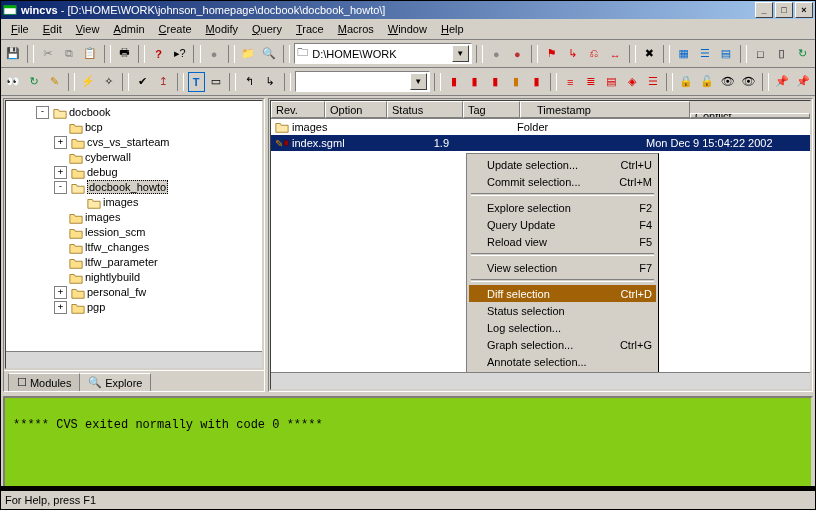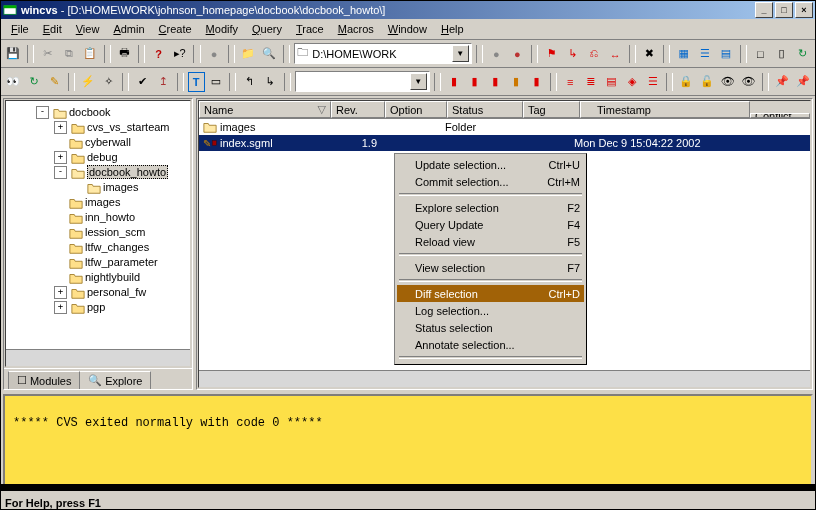--- a/index.html
+++ b/index.html
@@ -39,22 +39,22 @@
   .frow{height:16px;display:flex;align-items:center;font-size:11px;}
   .frow.sel{background:#0a246a;color:#fff;}
   .fc{padding:0 4px;white-space:nowrap;overflow:hidden;display:flex;align-items:center;gap:3px;}
   .scroll-h{height:16px;background:#d8d8d8;border-top:1px solid #808080;position:absolute;left:0;right:0;bottom:0;}
   .ctx{position:absolute;width:187px;background:#d4d0c8;border:1px solid #808080;border-right-color:#000;border-bottom-color:#000;padding:2px;font-size:11px;margin-left:48px;}
   .ctx .ci{height:17px;display:flex;align-items:center;padding:0 4px 0 18px;white-space:nowrap;}
   .ctx .ci .sc{margin-left:auto;padding-left:10px;}
   .ctx .ci.sel{background:#a16207;color:#fff;}
   .ctx .csep{height:1px;border-top:1px solid #808080;border-bottom:1px solid #fff;margin:3px 2px;}
   .bottom{height:88px;padding:2px;}
-  .console{height:100%;background:#fde047;border:2px inset #d4d0c8;padding:6px 8px;font-family:"Courier New",monospace;font-size:12px;overflow:hidden;white-space:pre;}
-  .status{height:18px;border-top:7px solid #000000;display:flex;align-items:flex-end;padding:0 4px;font-size:11px;background:#d4d0c8;font-weight:bold;}
+  .console{height:100%;background:#84cc16;border:2px inset #d4d0c8;padding:6px 8px;font-family:"Courier New",monospace;font-size:12px;overflow:hidden;white-space:pre;}
+  .status{height:18px;border-top:5px solid #000000;display:flex;align-items:center;padding:0 4px;font-size:11px;background:#d4d0c8;}
   svg.ticon{width:14px;height:14px;}
   .app-icon{width:14px;height:14px;}
 </style>
 </head>
 <body>
 
 <div class="window">
 
   <div class="titlebar">
     <div class="t-left">
@@ -180,20 +180,29 @@
               <div class="tn">
                 <span class="exp">-</span>
                 <span class="fico">
                   <svg class="ticon" viewBox="0 0 16 14">
                     <path d="M1 3h5l1 2h8v8H1z" fill="#ffe9a8" stroke="#a07d2a"></path>
                   </svg>
                 </span>
                 <span>docbook</span>
               </div>
               <div class="tn ind1">
+                <span class="noexp"></span>
+                <span class="fico">
+                  <svg class="ticon" viewBox="0 0 16 14">
+                    <path d="M1 3h5l1 2h8v8H1z" fill="#ffe08a" stroke="#a07d2a"></path>
+                  </svg>
+                </span>
+                <span>bcp</span>
+              </div>
+              <div class="tn ind1">
                 <span class="exp">+</span>
                 <span class="fico">
                   <svg class="ticon" viewBox="0 0 16 14">
                     <path d="M1 3h5l1 2h8v8H1z" fill="#ffe08a" stroke="#a07d2a"></path>
                   </svg>
                 </span>
                 <span>cvs_vs_starteam</span>
               </div>
               <div class="tn ind1">
                 <span class="noexp"></span>
@@ -232,29 +241,20 @@
                 <span>images</span>
               </div>
               <div class="tn ind1">
                 <span class="noexp"></span>
                 <span class="fico">
                   <svg class="ticon" viewBox="0 0 16 14">
                     <path d="M1 3h5l1 2h8v8H1z" fill="#ffe08a" stroke="#a07d2a"></path>
                   </svg>
                 </span>
                 <span>images</span>
-              </div>
-              <div class="tn ind1">
-                <span class="noexp"></span>
-                <span class="fico">
-                  <svg class="ticon" viewBox="0 0 16 14">
-                    <path d="M1 3h5l1 2h8v8H1z" fill="#ffe08a" stroke="#a07d2a"></path>
-                  </svg>
-                </span>
-                <span>inn_howto</span>
               </div>
               <div class="tn ind1">
                 <span class="noexp"></span>
                 <span class="fico">
                   <svg class="ticon" viewBox="0 0 16 14">
                     <path d="M1 3h5l1 2h8v8H1z" fill="#ffe08a" stroke="#a07d2a"></path>
                   </svg>
                 </span>
                 <span>lession_scm</span>
               </div>
@@ -314,21 +314,20 @@
           <div class="tab">
               <span>🔍</span>
               <span>Explore</span>
             </div>
         </div>
       </div>
 
       <div class="pane right">
         <div class="pane-inner" style="display:flex;flex-direction:column;">
           <div class="thead throw" id="thead">
-              <div class="th" style="width: 122px;">Name<span style="margin-left: auto; color: rgb(102, 102, 102);"> ▽</span></div>
               <div class="th" style="width: 44px;">Rev.</div>
               <div class="th" style="width: 52px;">Option</div>
               <div class="th" style="width: 66px;">Status</div>
               <div class="th" style="width: 47px;">Tag</div>
               <div class="th" style="width: 148px; padding-left: 16px;">Timestamp</div>
               <div class="th" style="width: 50px; margin-top: 12px;">Conflict</div>
             </div>
           <div id="rows" style="position:relative;flex:1">
               <div class="frow">
                 <div class="fc" style="width:122px"><span class="fico">
@@ -381,24 +380,28 @@
                 <div class="ci">
                   <span>View selection</span>
                   <span class="sc">F7</span>
                 </div>
                 <div class="csep"></div>
                 <div class="ci sel">
                   <span>Diff selection</span>
                   <span class="sc">Ctrl+D</span>
                 </div>
                 <div class="ci">
+                  <span>Status selection</span>
+                </div>
+                <div class="ci">
                   <span>Log selection...</span>
                 </div>
                 <div class="ci">
-                  <span>Status selection</span>
+                  <span>Graph selection...</span>
+                  <span class="sc">Ctrl+G</span>
                 </div>
                 <div class="ci">
                   <span>Annotate selection...</span>
                 </div>
                 <div class="csep"></div>
               </div>
             </div>
           <div class="scroll-h"></div>
         </div>
       </div>

